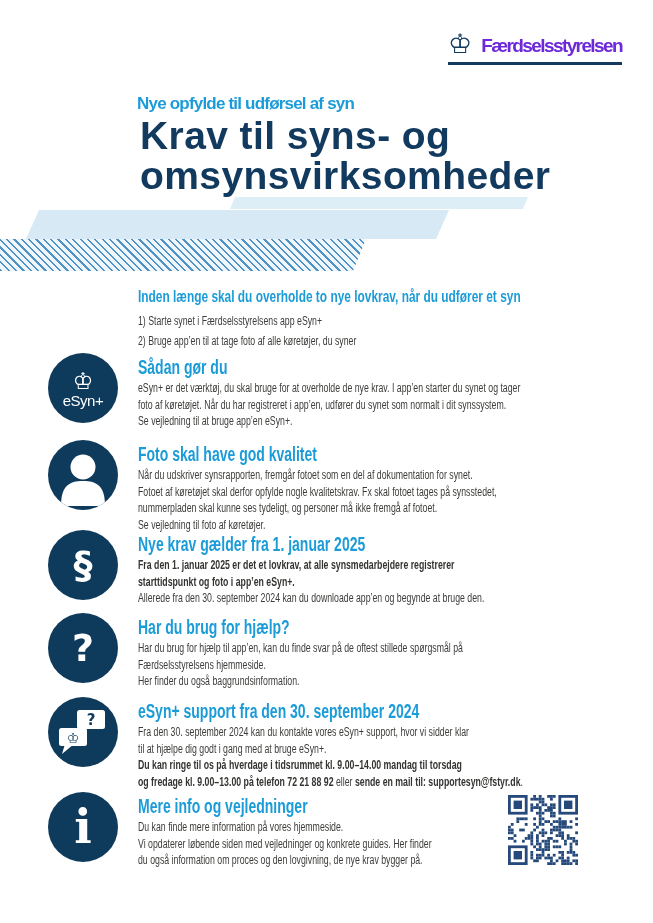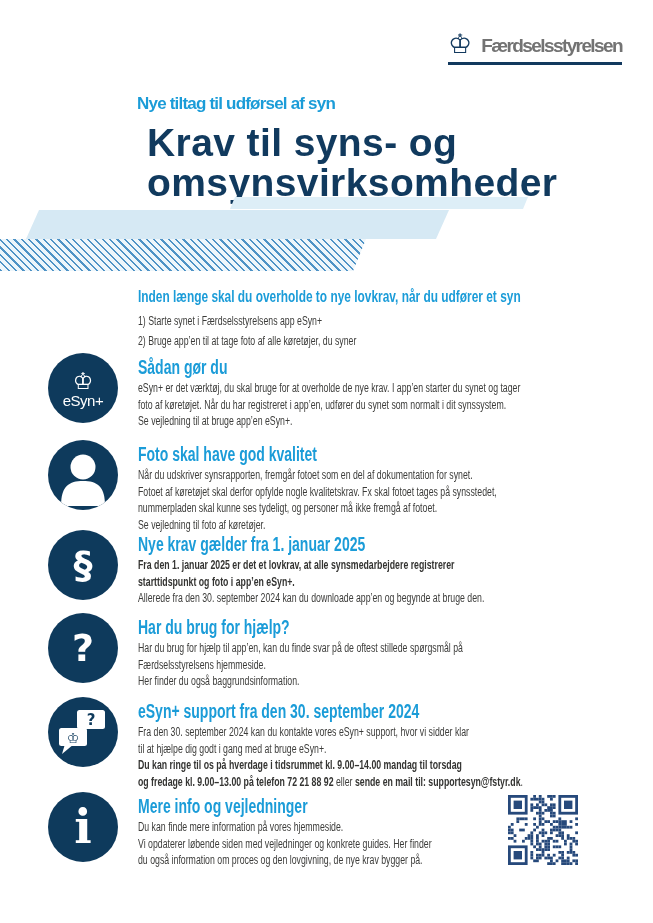--- a/index.html
+++ b/index.html
@@ -8,29 +8,29 @@
     font-family:"Liberation Sans","DejaVu Sans",sans-serif; overflow:hidden; margin:0 auto;
   }
 
   
   .logo {
     position:absolute; top:31px; right:31px;
     display:flex; align-items:flex-end; gap:9px;
     border-bottom:3px solid #12395e; padding-bottom:5px;
   }
   .logo .crown { font-family:"DejaVu Sans",sans-serif; font-size:27px; line-height:26px; color:#12395e; }
-  .logo .brand { font-size:19px; font-weight:bold; letter-spacing:-1.6px; color:#737373; line-height:20px; padding-bottom:1px; }
+  .logo .brand { font-size:19px; font-weight:bold; letter-spacing:-1.6px; color:#6d28d9; line-height:20px; padding-bottom:1px; }
 
   
   .kicker {
     position:absolute; left:137px; top:94px;
     font-size:17px; font-weight:bold; letter-spacing:-0.8px; color:#1b9cd8;
   }
   .title {
-    position:absolute; left:135px; top:111px; margin:12px;
+    position:absolute; left:135px; top:111px; margin:5px;
     font-size:39px; line-height:40px; font-weight:bold; letter-spacing:0.4px;
     color:#113a5e; white-space:pre-line;
   }
 
   
   .ribbon { position:absolute; }
   .ribbon-a {
     left:230px; top:197px; width:298px; height:12px; background:#ddeef7;
     clip-path:polygon(5px 0, 100% 0, calc(100% - 5px) 100%, 0 100%);
   }
@@ -77,21 +77,21 @@
 </head>
 <body>
 
 <div class="page">
 
   <div class="logo">
     <span class="crown">♔</span>
     <span class="brand">Færdselsstyrelsen</span>
   </div>
 
-  <div class="kicker">Nye tiltag til udførsel af syn</div>
+  <div class="kicker">Nye opfylde til udførsel af syn</div>
   <h1 class="title">Krav til syns- og
 omsynsvirksomheder</h1>
 
   <div class="ribbon ribbon-a"></div>
   <div class="ribbon ribbon-b"></div>
   <div class="ribbon ribbon-c"></div>
 
   <div class="intro">
     <div class="textcol">
       <h2>Inden længe skal du overholde to nye lovkrav, når du udfører et syn</h2>

